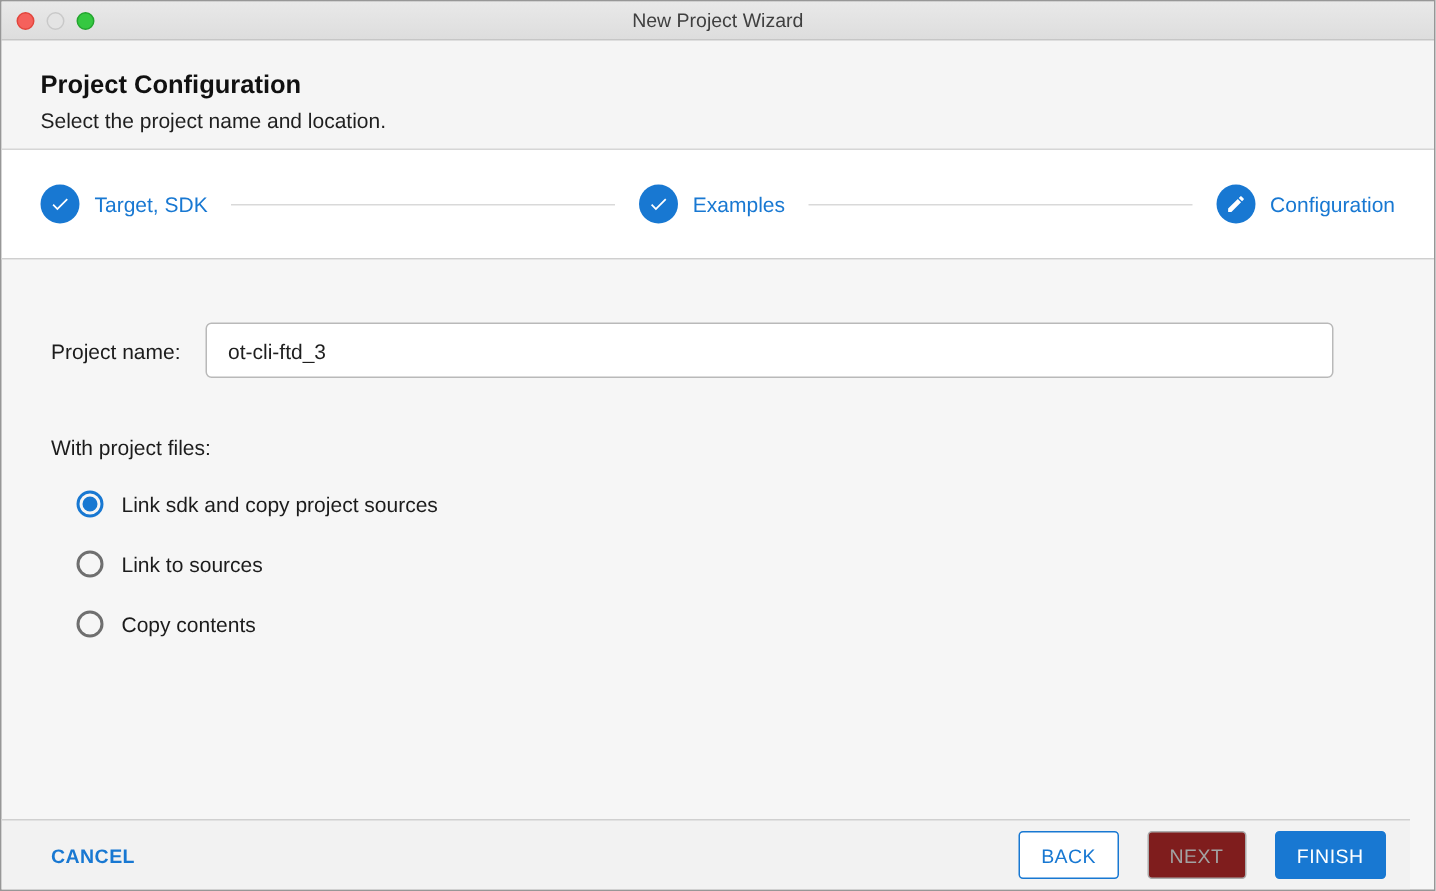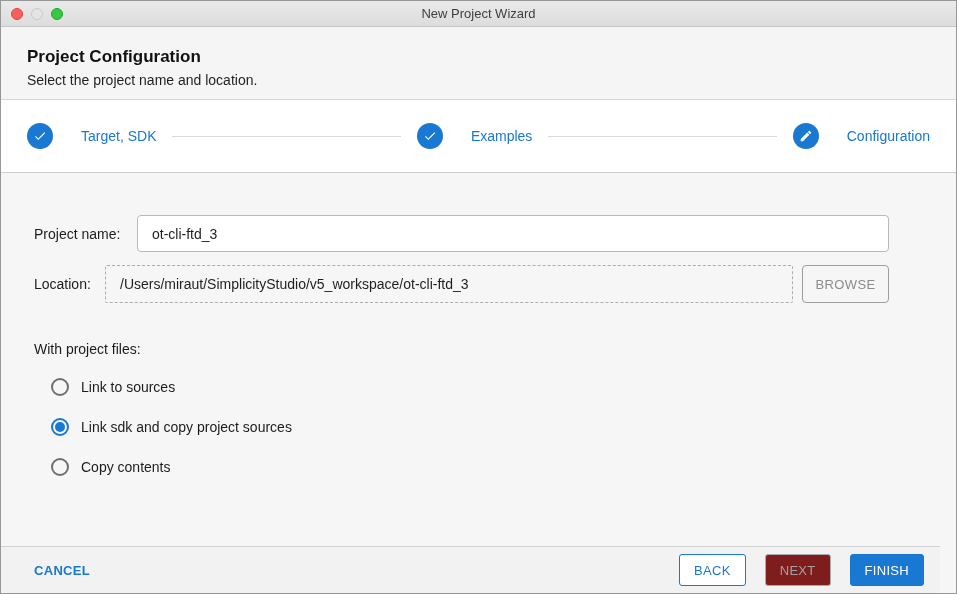--- a/index.html
+++ b/index.html
@@ -38,21 +38,21 @@
   .header-title { font-size:17px; font-weight:bold; color:#111; margin-bottom:5px; }
   .header-subtitle { font-size:14px; color:#1f1f1f; }
   
   .stepper {
     background:#ffffff;
     border-bottom:1px solid #cfcfcf;
     height:73px;
     display:flex; align-items:center;
     padding:0 26px;
   }
-  .step { display:flex; align-items:center; gap:28px; }
+  .step { display:flex; align-items:center; gap:10px; }
   .step-circle {
     width:26px; height:26px; border-radius:50%;
     background:#1878d2;
     display:flex; align-items:center; justify-content:center;
     flex:none;
   }
   .step-circle svg { width:14px; height:14px; }
   .step-label { font-size:14px; color:#1878d2; white-space:nowrap; }
   .step-connector { flex:1; height:1px; background:#d9d9d9; margin:0 16px; }
   
@@ -185,35 +185,30 @@
 </div>
 
 <div class="content">
 
   <div class="row row-project">
     <span class="field-label label-project">Project name:</span>
     <input class="text-input" type="text" value="ot-cli-ftd_3" style="">
   </div>
 
 
-  <div class="row row-location">
-    <span class="field-label label-location">Location:</span>
-    <input class="dashed-input" type="text" readonly="" value="/Users/miraut/SimplicityStudio/v5_workspace/ot-cli-ftd_3" style="">
-    <button class="browse-btn">BROWSE</button>
-  </div>
 
   <div class="group-label">With project files:</div>
 
+  <div class="radio-row">
+    <span class="radio selected"></span>
+    <span class="radio-label">Link sdk and copy project sources</span>
+  </div>
   <div class="radio-row">
     <span class="radio"></span>
     <span class="radio-label">Link to sources</span>
-  </div>
-  <div class="radio-row">
-    <span class="radio selected"></span>
-    <span class="radio-label">Link sdk and copy project sources</span>
   </div>
   <div class="radio-row">
     <span class="radio"></span>
     <span class="radio-label">Copy contents</span>
   </div>
 
 </div>
 
 <div class="footer">
   <button class="cancel-link">CANCEL</button>

